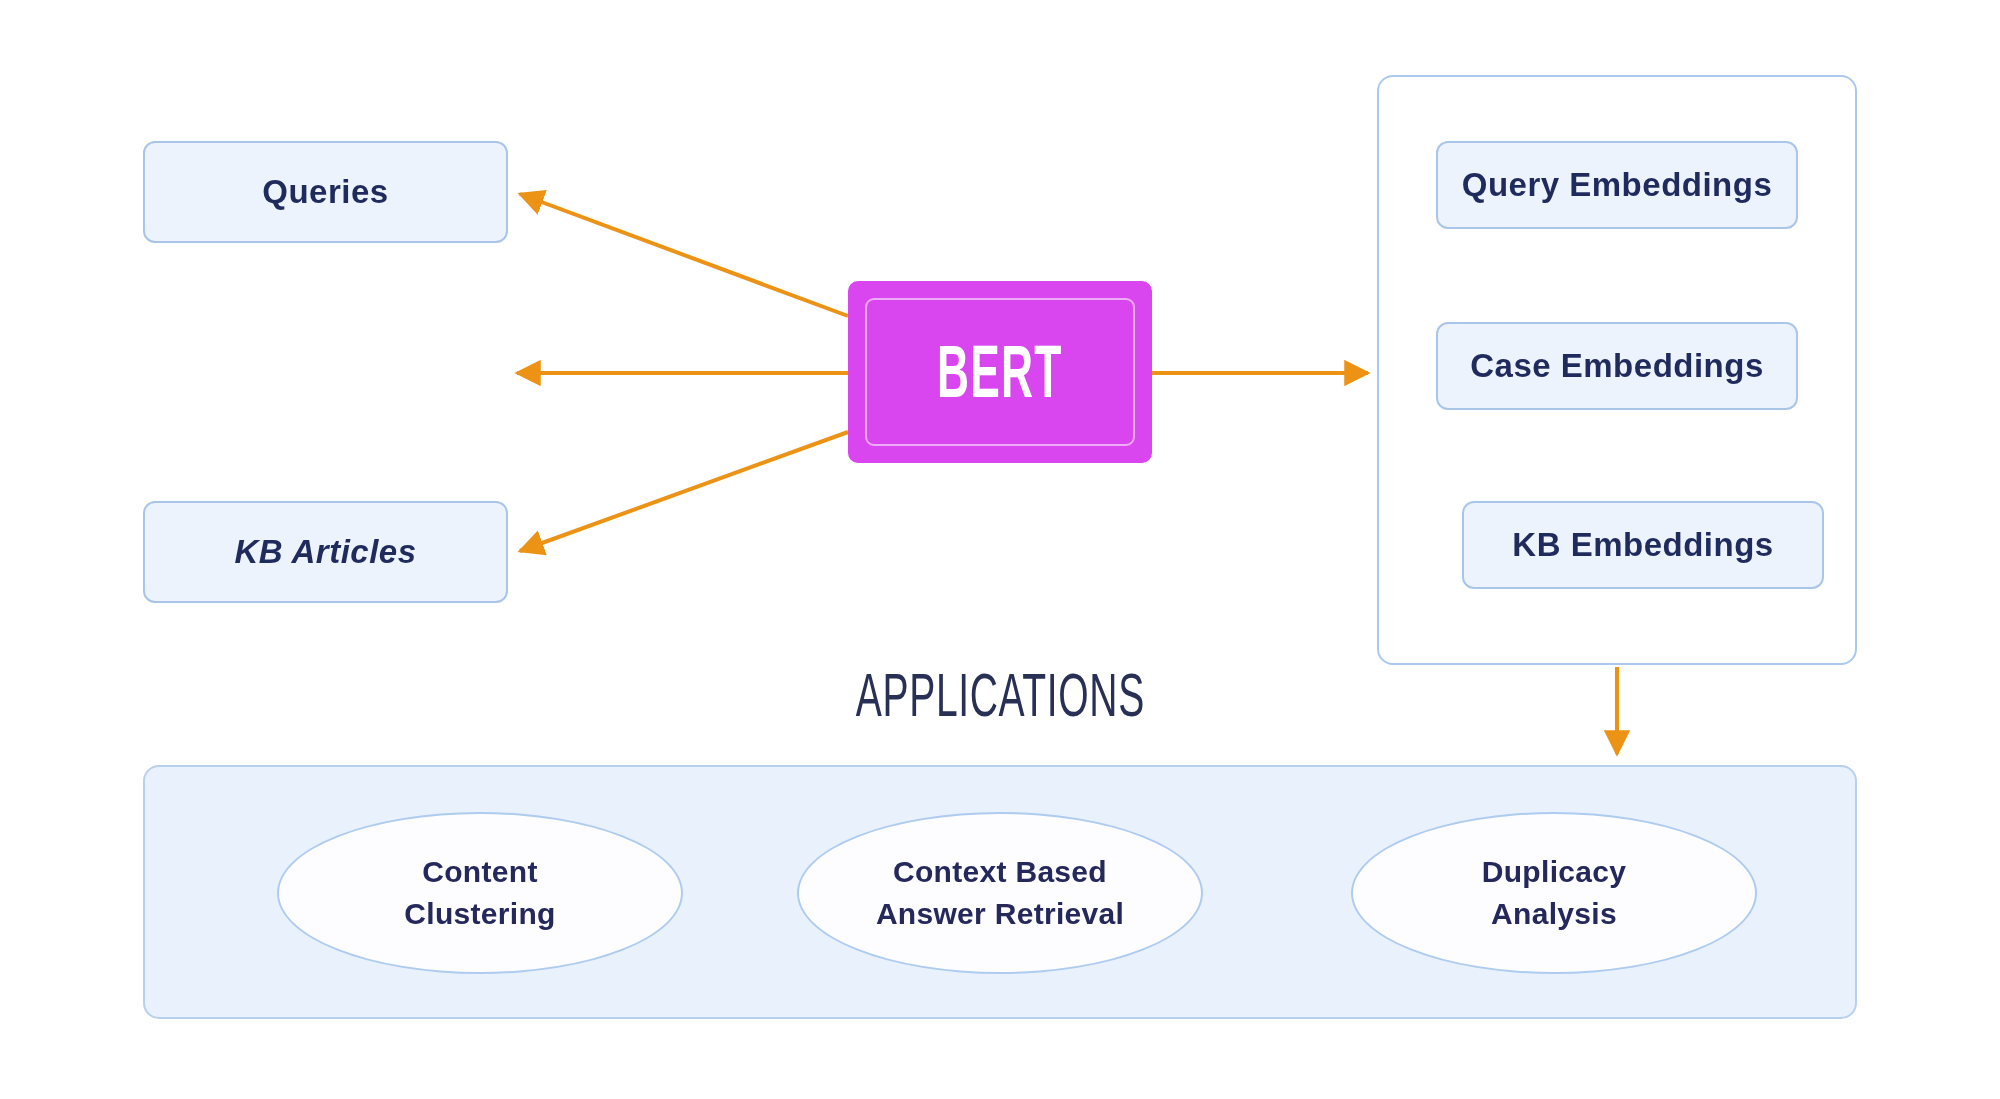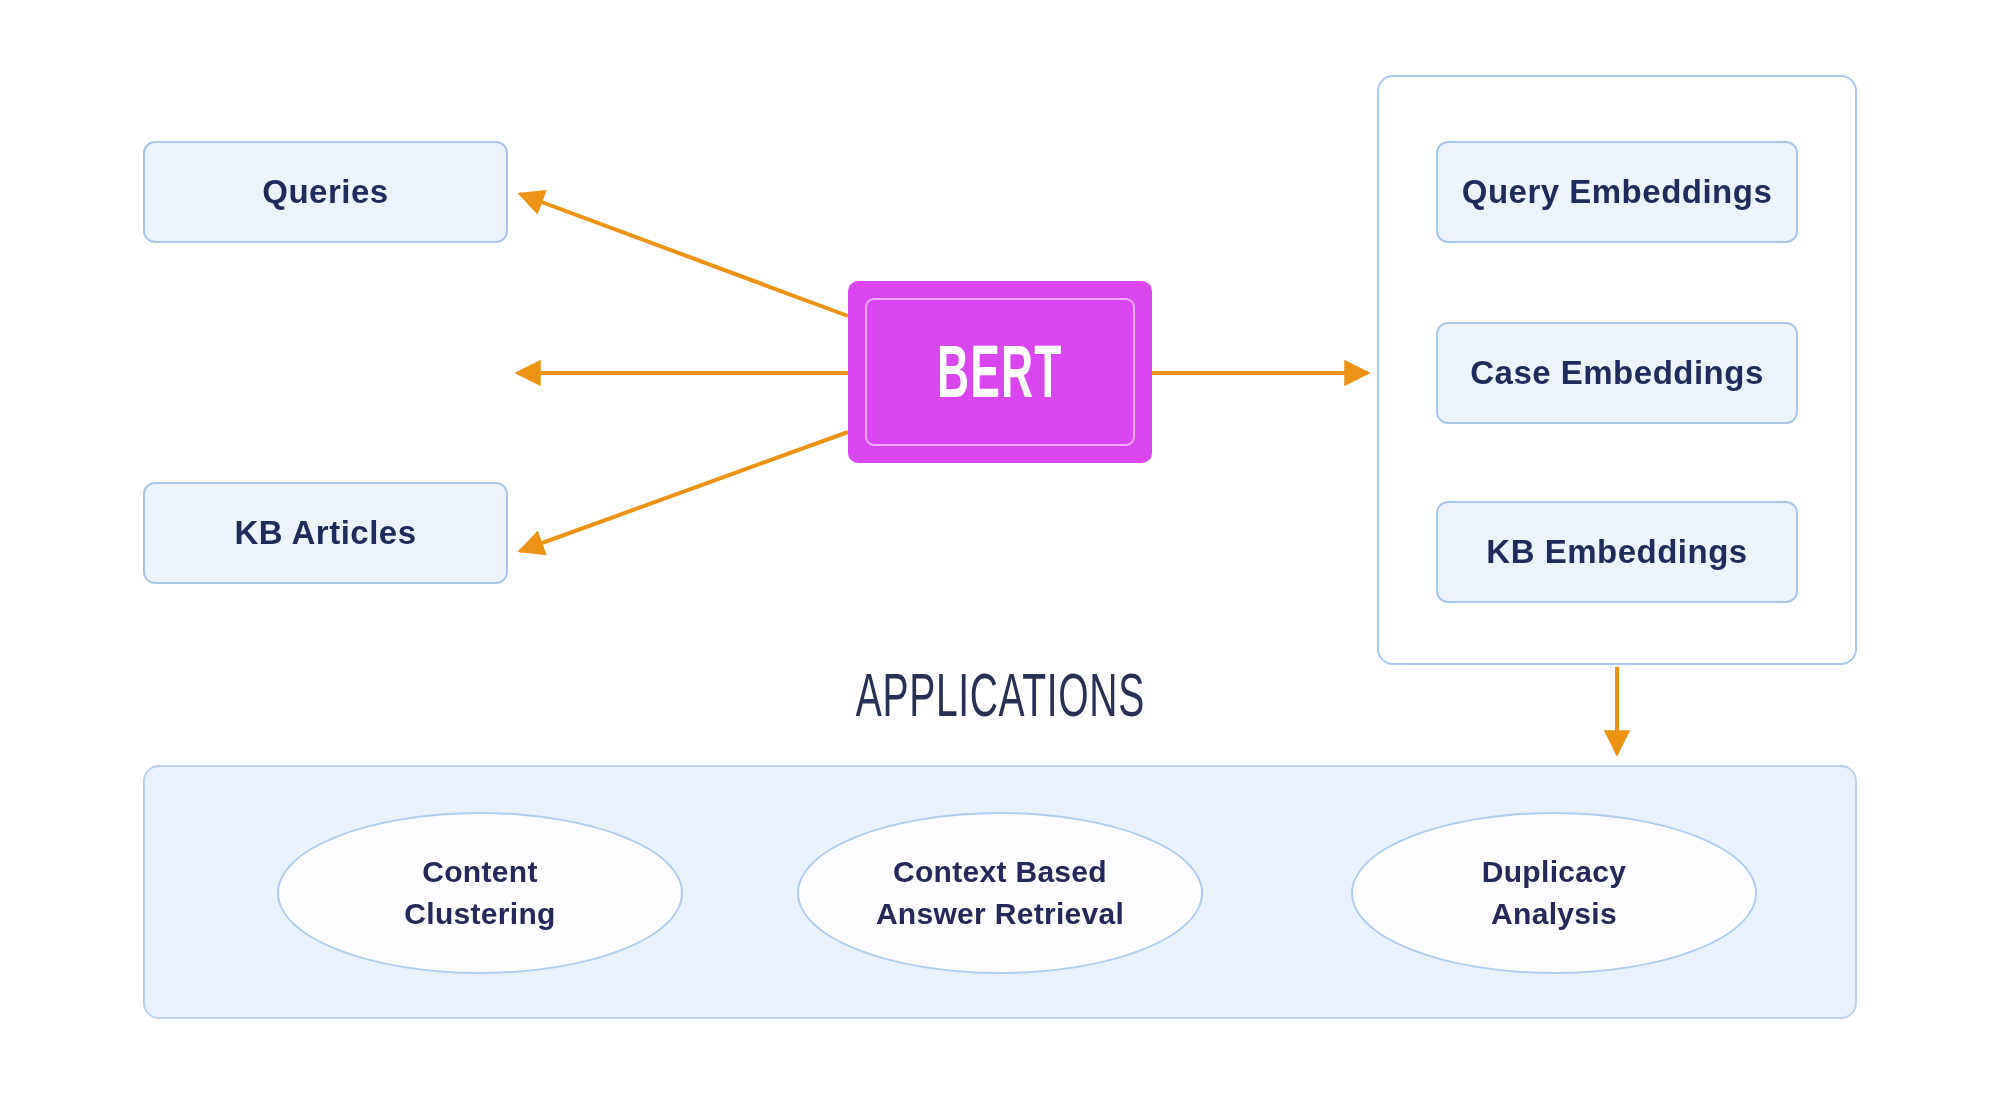--- a/index.html
+++ b/index.html
@@ -19,21 +19,21 @@
     border-radius: 12px;
     display: flex; align-items: center; justify-content: center;
     color: #1f2b5c;
     font-weight: bold; font-size: 33px; letter-spacing: 0.5px;
   }
 
   
   .node.left   { left: 143px; width: 365px; height: 102px; }
   .n-queries   { top: 141px; }
   .n-cases     { top: 322px; }
-  .n-kb        { top: 482px; }
+  .n-kb        { top: 501px; font-style: italic; }
 
   
   .bert {
     position: absolute; left: 848px; top: 281px; width: 304px; height: 182px;
     background: #d946ef; border-radius: 10px;
     display: flex; align-items: center; justify-content: center;
   }
   .bert-inner {
     position: absolute; inset: 17px;
     border: 2px solid rgba(255,255,255,0.55);
@@ -43,24 +43,24 @@
     color: #ffffff; font-weight: bold; font-size: 74px; letter-spacing: 2px;
     display: inline-block; transform: scaleX(0.60); transform-origin: center;
     line-height: 1;
   }
 
   
   .right-container {
     position: absolute; left: 1377px; top: 75px; width: 480px; height: 590px;
     background: #ffffff; border: 2px solid #abc9ee; border-radius: 16px;
   }
-  .node.right  { left: 1436px; width: 362px; height: 102px; }
+  .node.right  { left: 1436px; width: 362px; height: 88px; }
   .n-qemb      { top: 141px; }
   .n-cemb      { top: 322px; }
-  .n-kbemb     { top: 501px; }
+  .n-kbemb     { top: 501px; margin-left: 26px; }
 
   
   .apps-title {
     position: absolute; left: 0; top: 664px; width: 2000px;
     text-align: center; color: #293056;
     font-weight: normal; font-size: 62px; line-height: 62px; letter-spacing: 1px;
   }
   .apps-title .squeeze {
     display: inline-block; transform: scaleX(0.63); transform-origin: center;
   }

